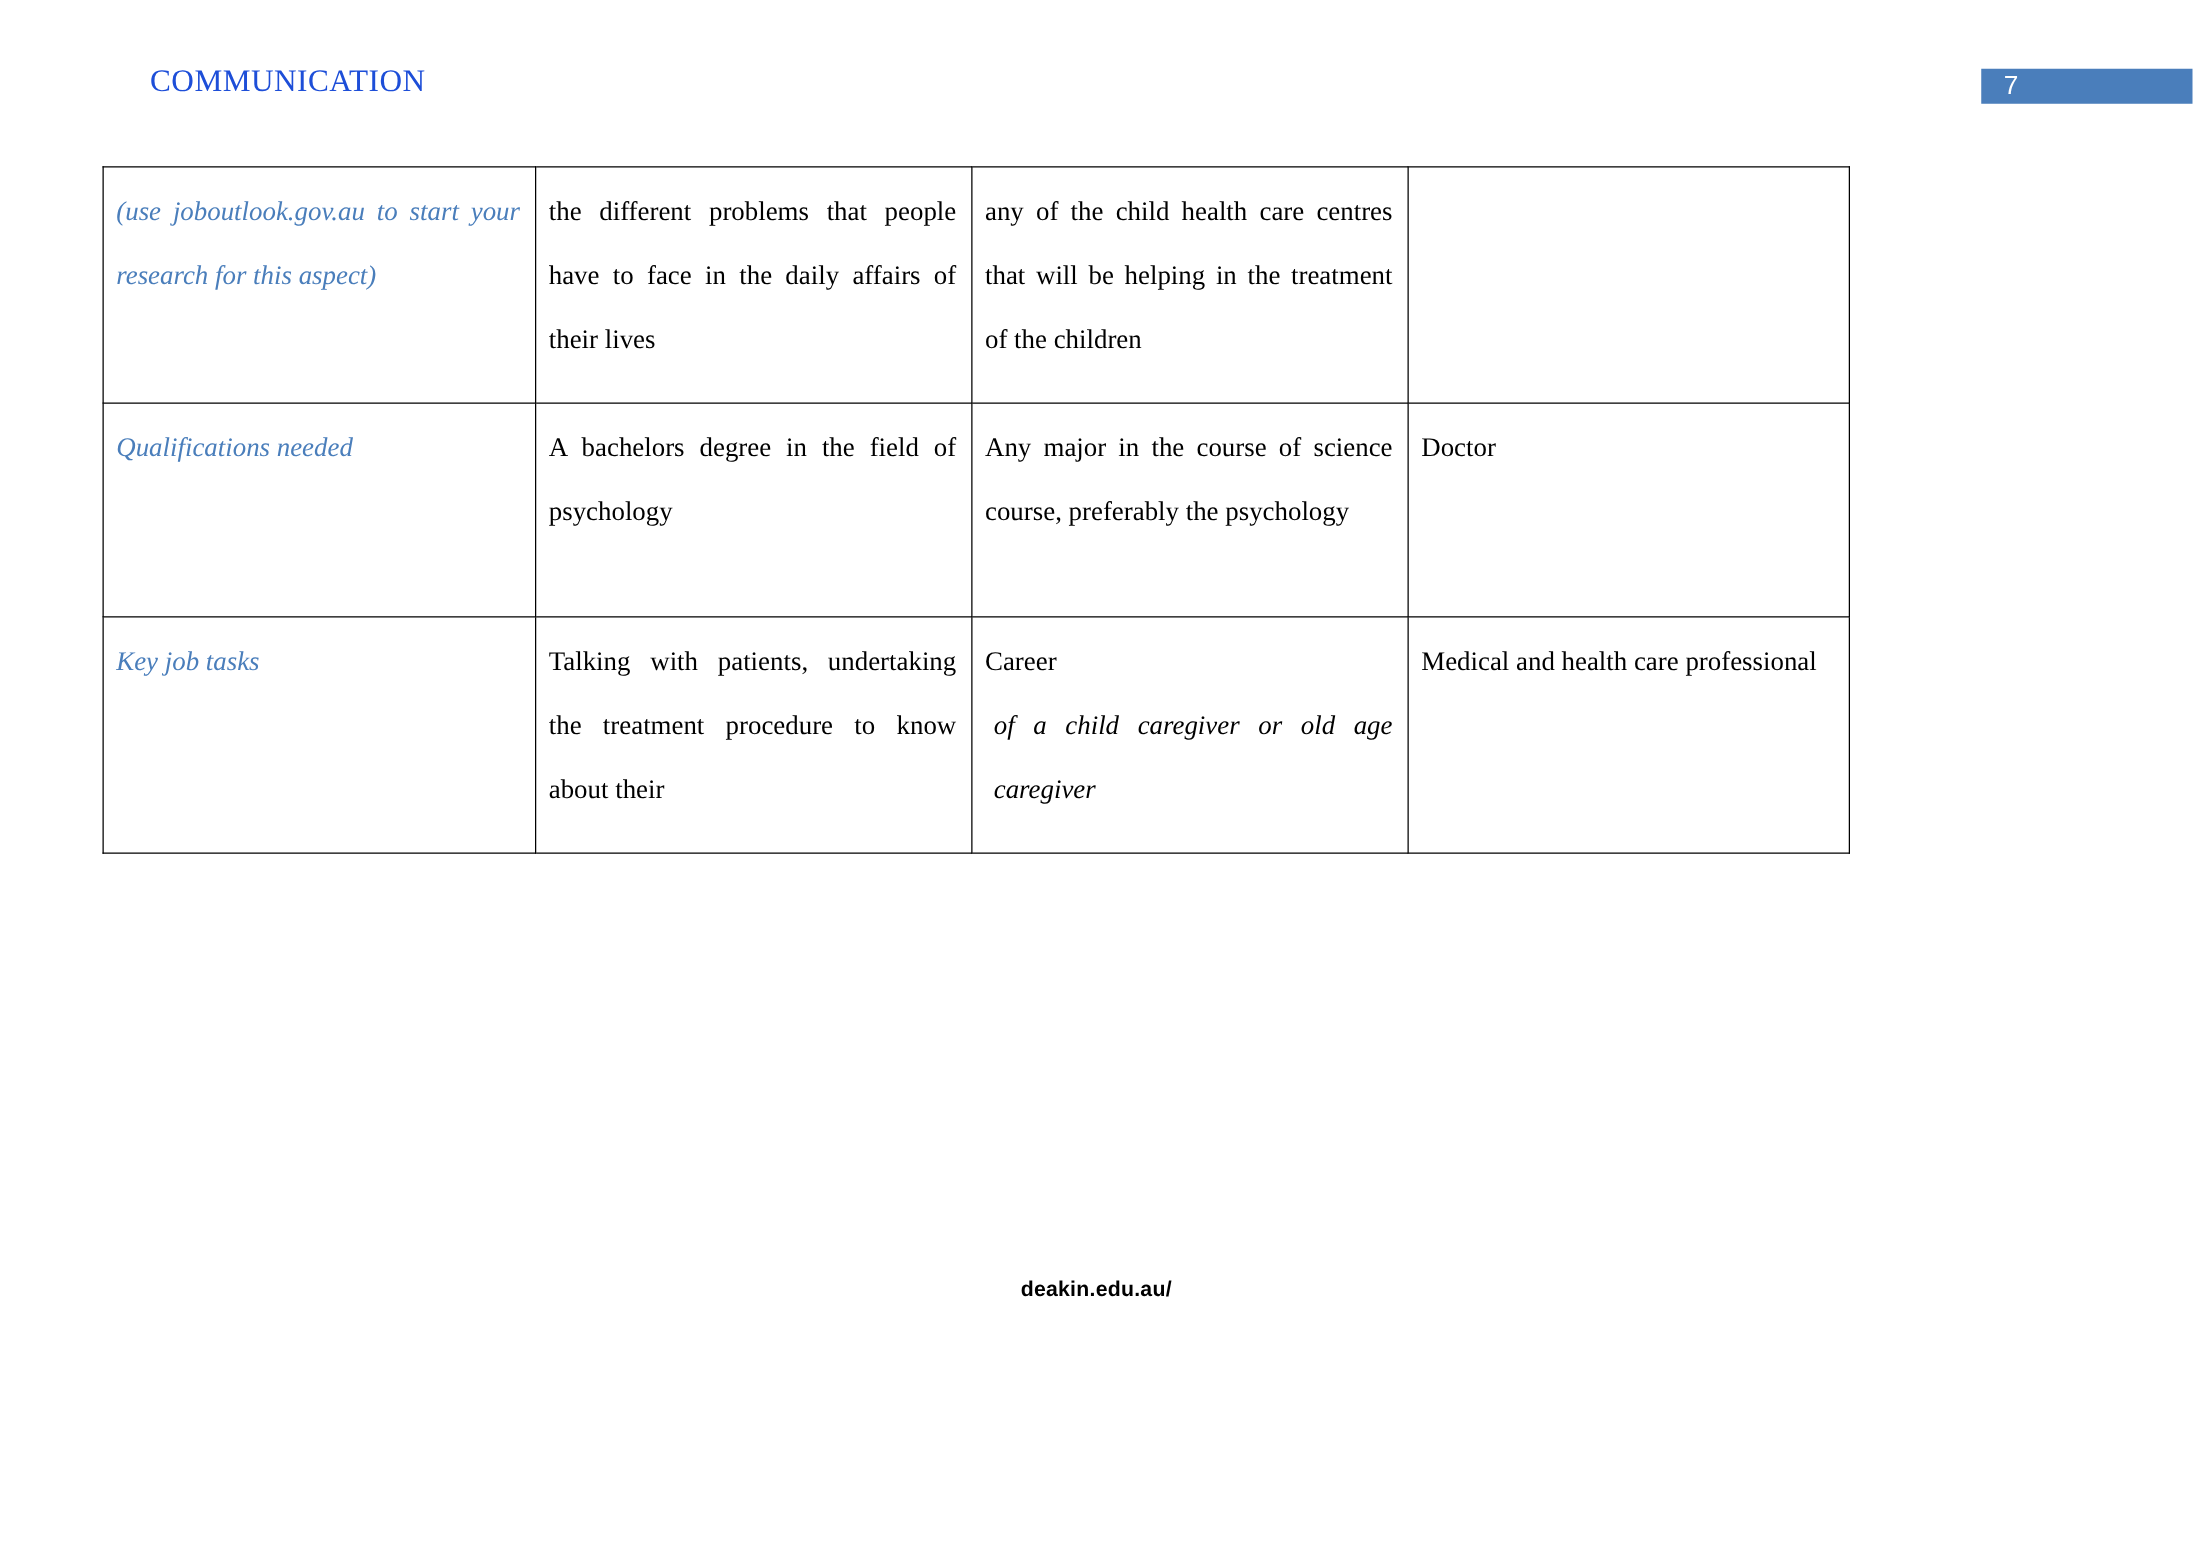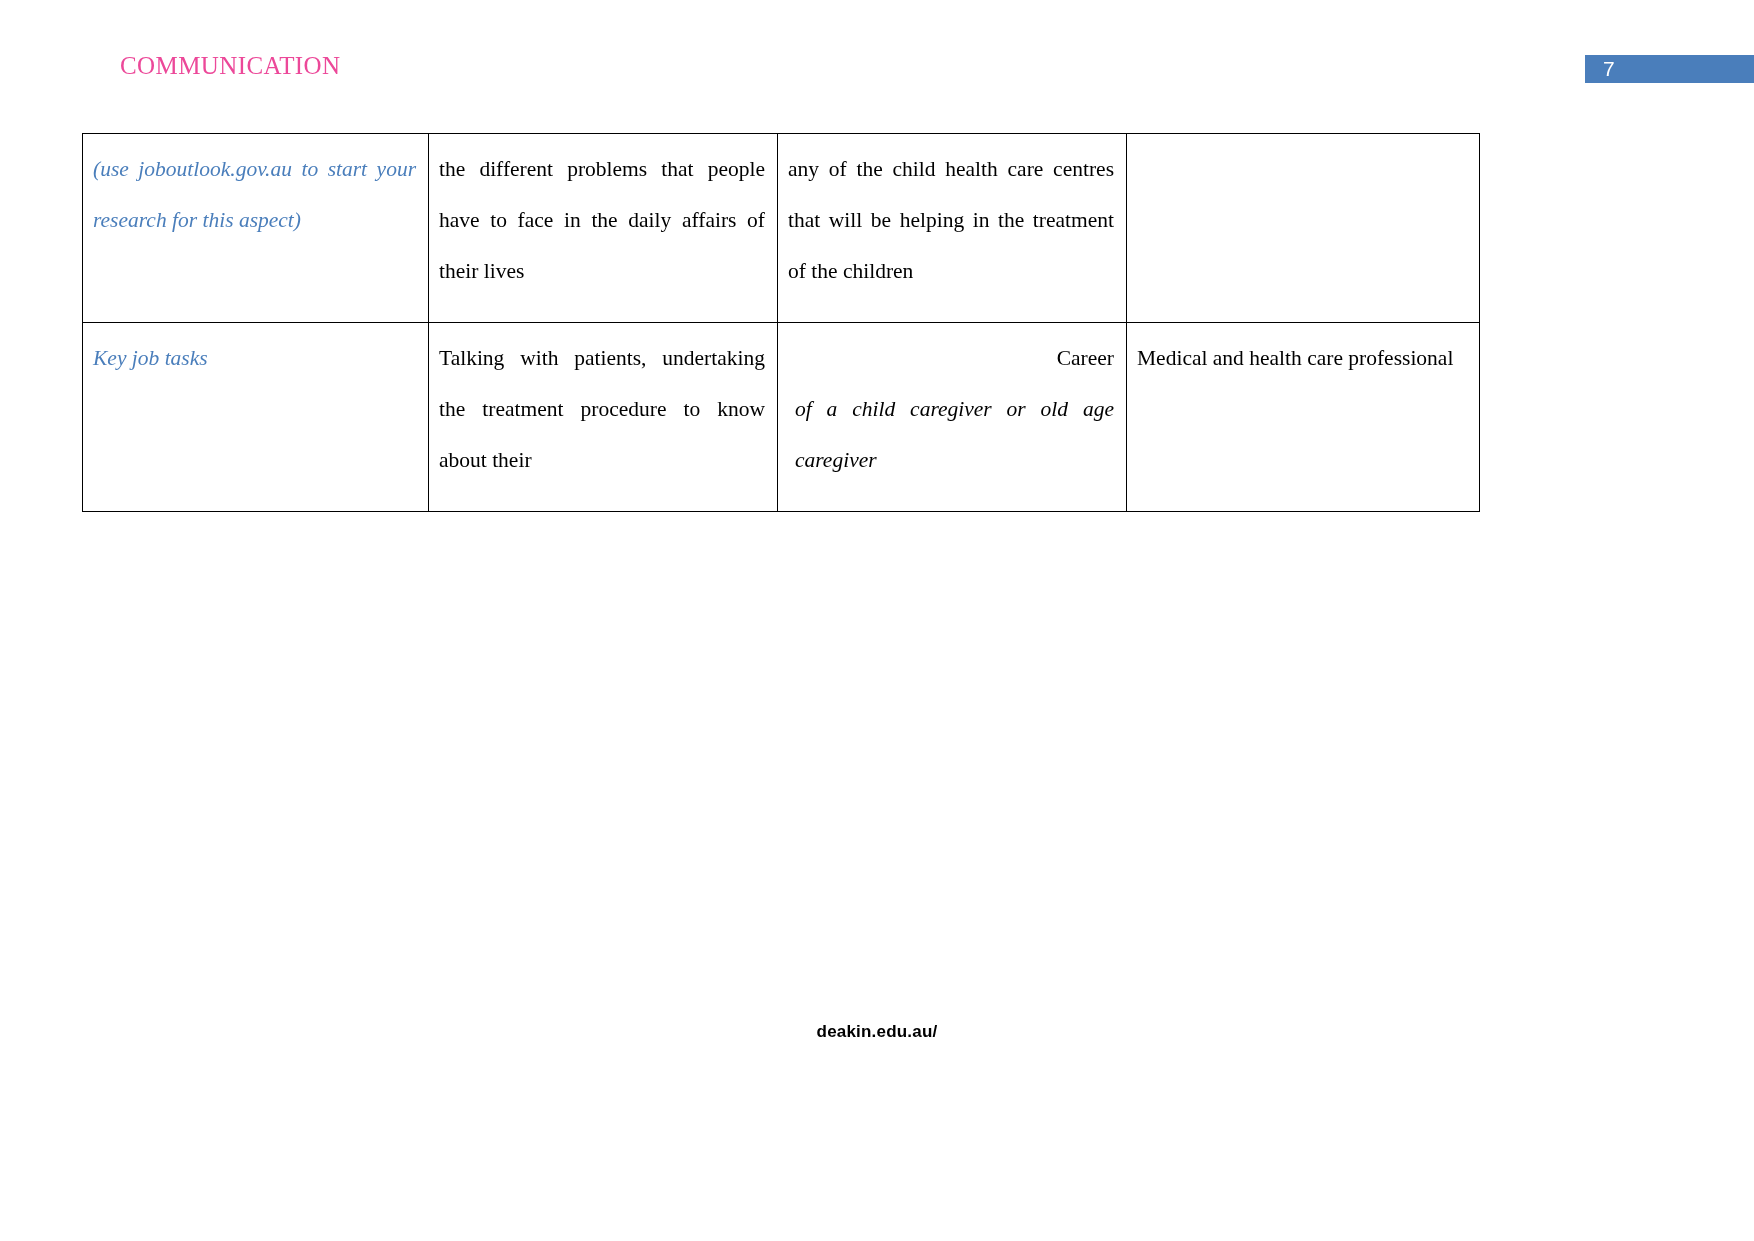--- a/index.html
+++ b/index.html
@@ -23,21 +23,21 @@
     top: 0;
     width: 1754px;
     height: 110px;
   }
   .header-title {
     position: absolute;
     left: 120px;
     top: 52px;
     font-size: 25px;
     letter-spacing: 0.4px;
-    color: #ec4899;
+    color: #1d4ed8;
     white-space: nowrap;
   }
   .page-number-badge {
     position: absolute;
     left: 1585px;
     top: 55px;
     width: 169px;
     height: 28px;
     background: #4a7ebb;
   }
@@ -82,21 +82,21 @@
   td.col-c { width: 326px; }
   td.col-d { width: 330px; }
 
   .cell-line {
     display: block;
     text-align: justify;
     text-justify: inter-word;
   }
   .cell-line.last,
   .cell-line.plain {
-    text-align: right;
+    text-align: left;
   }
   
   .j {
     text-align: justify;
     text-align-last: justify;
   }
   .jl {
     text-align: justify;
     text-align-last: left;
   }
@@ -143,20 +143,34 @@
           <span class="jl">the different problems that people have to face in the daily affairs of their lives</span>
         </td>
         <td class="col-c">
           <span class="jl">any of the child health care centres that will be helping in the treatment of the children</span>
         </td>
         <td class="col-d">
           <span class="jl"></span>
         </td>
       </tr>
 
+      <tr class="row-2">
+        <td class="col-label">
+          <span class="jl">Qualifications needed</span>
+        </td>
+        <td class="col-b">
+          <span class="jl">A bachelors degree in the field of psychology</span>
+        </td>
+        <td class="col-c">
+          <span class="jl">Any major in the course of science course, preferably the psychology</span>
+        </td>
+        <td class="col-d">
+          <span class="jl">Doctor</span>
+        </td>
+      </tr>
 
       <tr class="row-3">
         <td class="col-label">
           <span class="jl">Key job tasks</span>
         </td>
         <td class="col-b">
           <span class="j">Talking with patients, undertaking the treatment procedure to know about their</span>
         </td>
         <td class="col-c">
           <span class="cell-line plain">Career</span>

